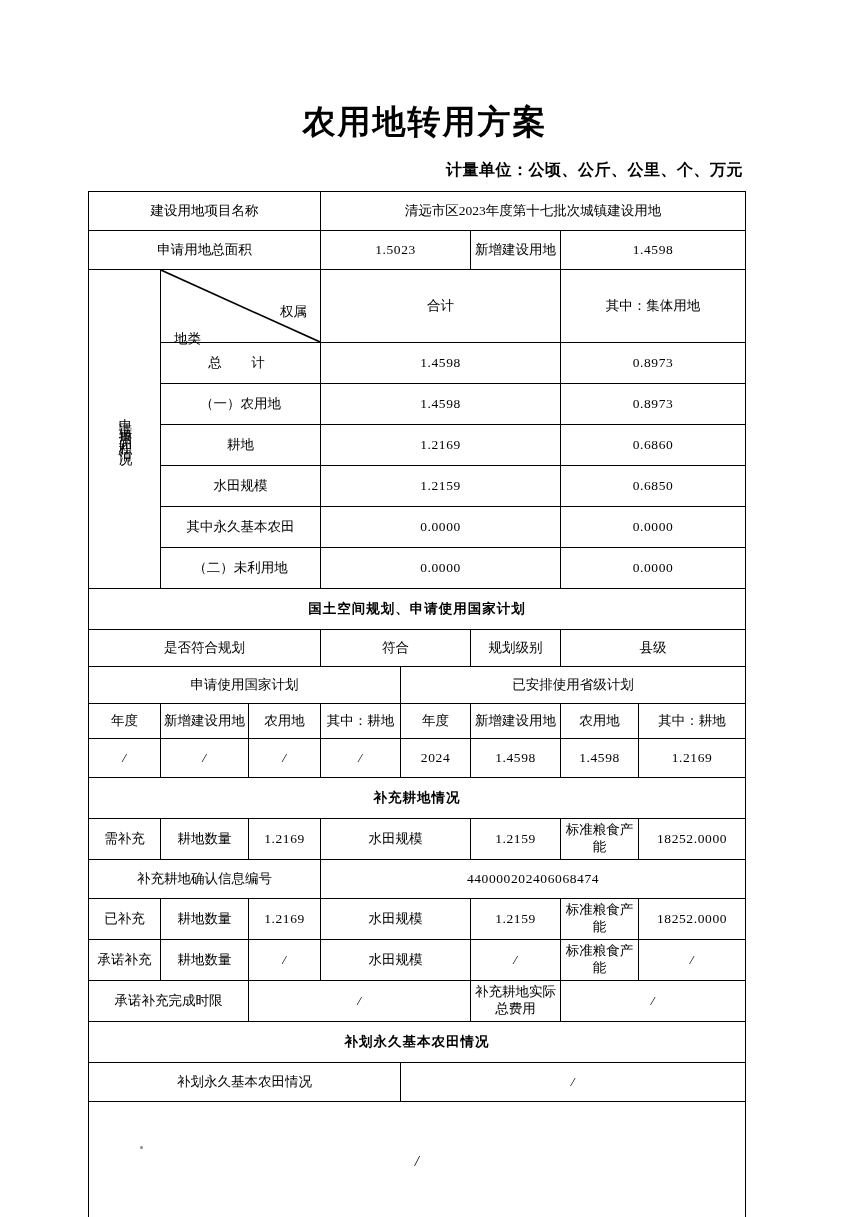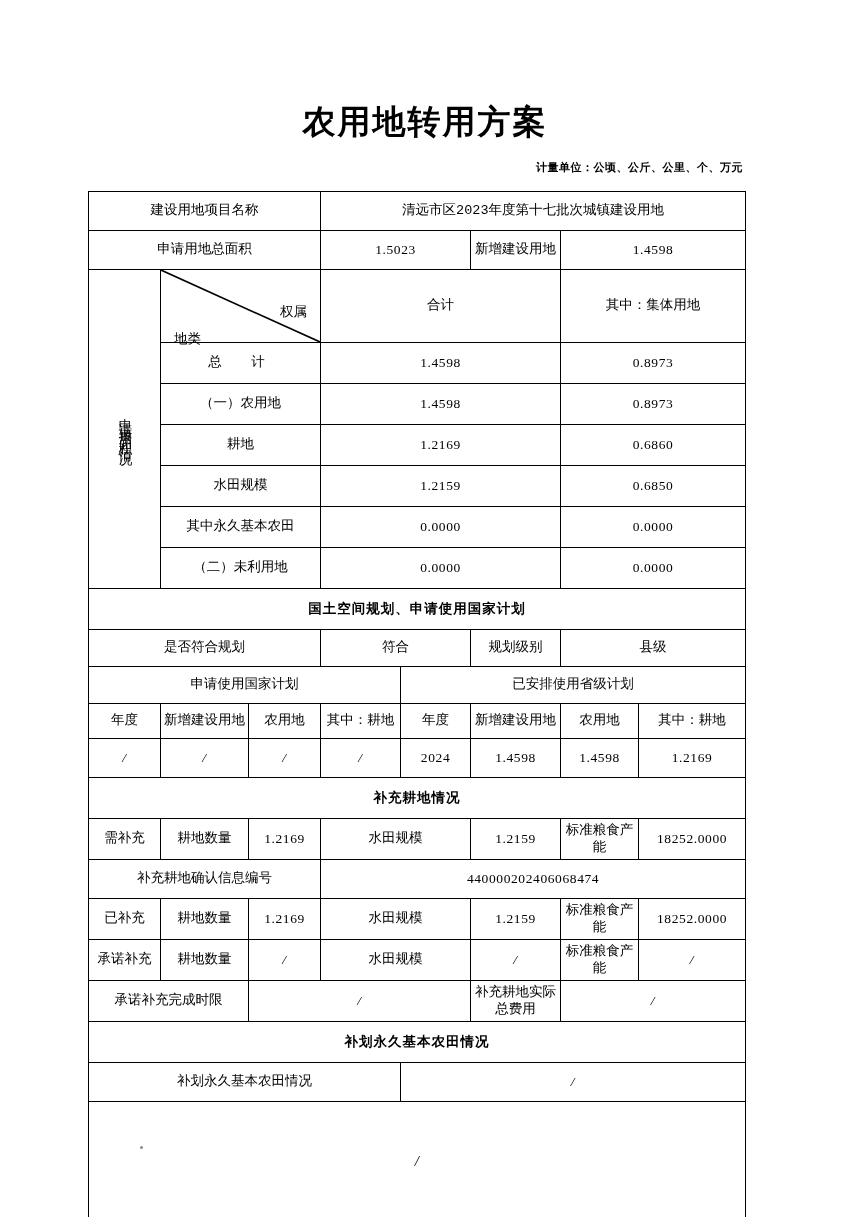--- a/index.html
+++ b/index.html
@@ -29,21 +29,21 @@
     text-align: center;
     font-size: 33px;
     font-weight: bold;
     letter-spacing: 2px;
     font-family: "Liberation Serif", "DejaVu Serif", serif;
   }
   .unit-note {
     position: absolute;
     right: 107px;
     top: 160px;
-    font-size: 11px;
+    font-size: 16px;
     font-weight: bold;
     letter-spacing: 0.5px;
     white-space: nowrap;
   }
   table.main {
     position: absolute;
     left: 88px;
     top: 191px;
     width: 657px;
     border-collapse: collapse;
@@ -59,21 +59,21 @@
   }
   .h-38 { height: 38px; }
   .h-40 { height: 40px; }
   .h-36 { height: 36px; }
   .h-34 { height: 34px; }
   .sec-head {
     font-size: 17px;
     font-weight: bold;
     letter-spacing: 1px;
   }
-  .lbl { font-size: 13.5px; font-family: Liberation Mono, monospace; }
+  .lbl { font-size: 13.5px; }
   .num {
     font-size: 13.5px;
     font-family: "Liberation Serif", "DejaVu Serif", serif;
     letter-spacing: 0.6px;
   }
   .vert-label {
     width: 72px;
     padding: 0;
   }
   .vert-inner {

